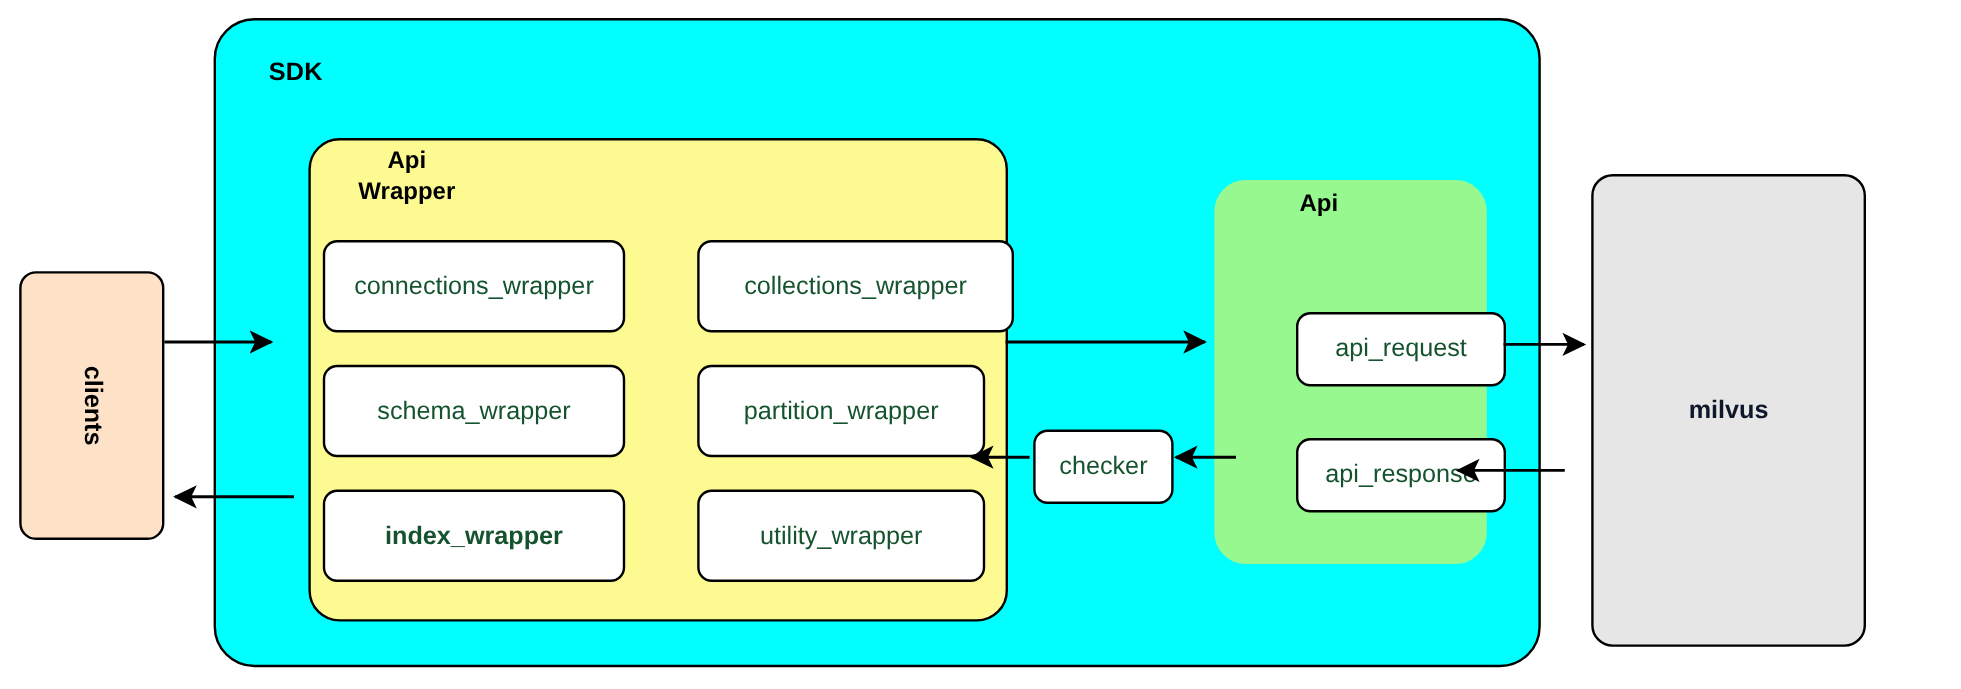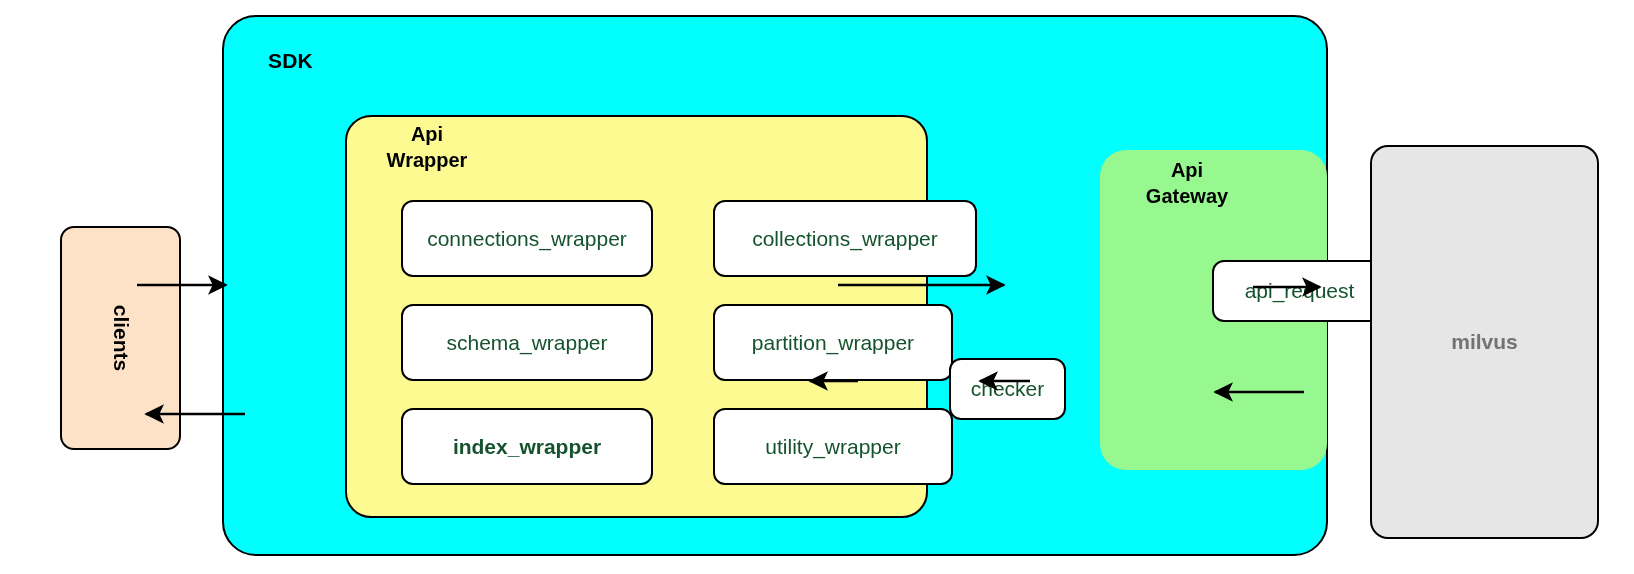--- a/index.html
+++ b/index.html
@@ -11,21 +11,20 @@
     position: relative;
     width: 1634px;
     height: 574px;
     background: #ffffff;
     font-family: "Liberation Sans", sans-serif;
     overflow: hidden;
   }
   .node {
     position: absolute;
     box-sizing: border-box;
-    margin-left: 44px;
   }
   
   .sdk-box {
     left: 178px;
     top: 15px;
     width: 1106px;
     height: 541px;
     background: #00ffff;
     border: 2px solid #000000;
     border-radius: 34px;
@@ -118,21 +117,21 @@
     width: 229px;
     height: 394px;
     background: #e6e6e6;
     border: 2px solid #000000;
     border-radius: 18px;
     display: flex;
     align-items: center;
     justify-content: center;
     font-size: 21px;
     font-weight: bold;
-    color: #737373;
+    color: #0f172a;
   }
   
   #arrows {
     position: absolute;
     left: 0;
     top: 0;
     width: 1634px;
     height: 574px;
     pointer-events: none;
   }
@@ -166,25 +165,25 @@
       <div class="node leaf" style="left:10px; top:291px; width:252px; height:77px;font-weight:bold;">index_wrapper</div>
 
       <div class="node leaf" style="left:322px; top:291px; width:240px; height:77px;">utility_wrapper</div>
     </div>
 
     <div class="node leaf" style="left:681px; top:341px; width:117px; height:62px;">checker</div>
 
     <div class="node gateway-box" style="left:832px; top:133px;">
       <div class="gateway-label">
         <div>Api</div>
-        <div>Gateway</div>
       </div>
 
       <div class="node leaf" style="left:68px; top:110px; width:175px; height:62px;">api_request</div>
 
+      <div class="node leaf" style="left:68px; top:215px; width:175px; height:62px;">api_response</div>
     </div>
   </div>
 
   <div class="node milvus-box">milvus</div>
 
   <svg id="arrows" viewBox="0 0 1634 574">
     <defs>
       <marker id="arrowR" viewBox="0 0 12 12" refX="10" refY="6" markerWidth="9" markerHeight="9" orient="auto-start-reverse">
         <path d="M 0 0.6 L 11 6 L 0 11.4 L 2.6 6 Z" fill="#000000"></path>
       </marker>

